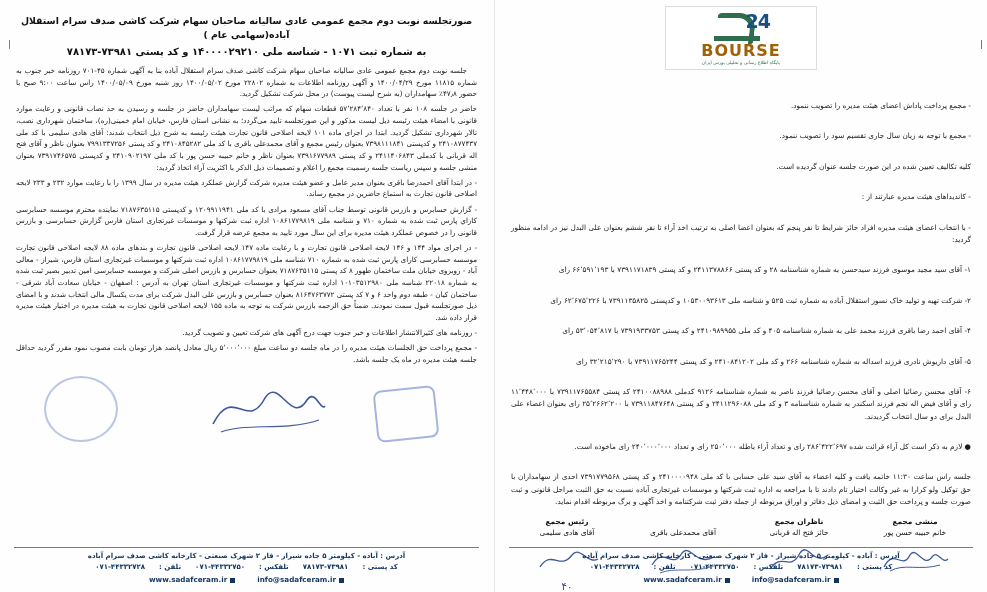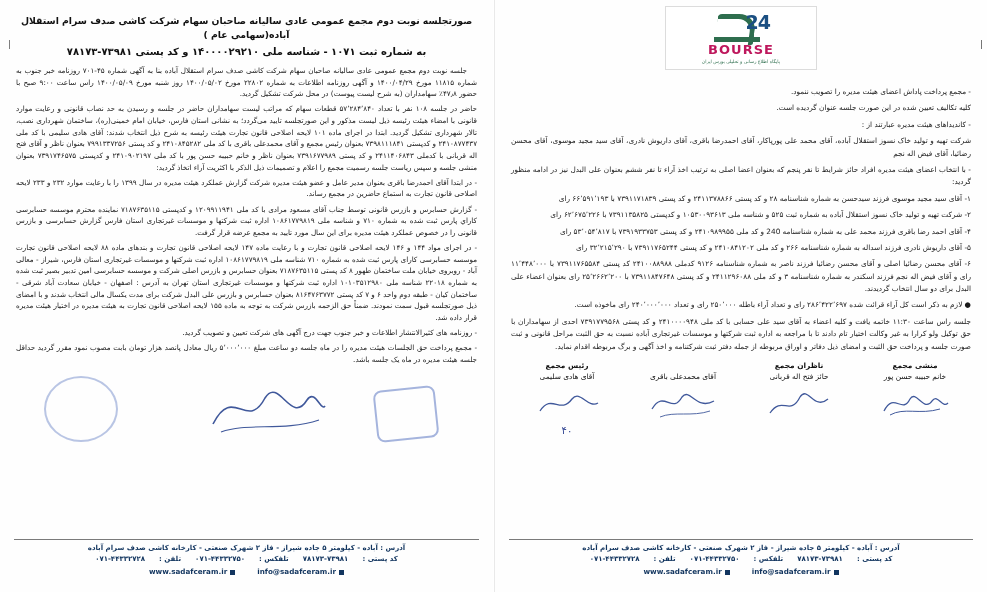--- a/index.html
+++ b/index.html
@@ -32,41 +32,41 @@
     border:5px solid #2e6e4e;border-radius:4px 18px 2px 2px;border-bottom:none;border-left:none;
     transform:skewX(-8deg);
   }
   .logo-mark .bar{
     position:absolute;left:0;bottom:0;width:46px;height:5px;background:#2e6e4e;
   }
   .logo-mark .num24{
     position:absolute;right:-2px;top:-1px;font-size:19px;font-weight:bold;color:#1b4f82;
     font-family:"DejaVu Sans",sans-serif;letter-spacing:-1px;
   }
-  .logo-text{font-size:13px;font-weight:bold;color:#be185d;letter-spacing:1px;line-height:1.1;margin-top:1px;}
+  .logo-text{font-size:16px;font-weight:bold;color:#a16207;letter-spacing:1px;line-height:1.1;margin-top:1px;}
   .logo-sub{font-size:4.6px;color:#2e6e4e;letter-spacing:.2px;margin-top:1px;}
 
   
   .title{
     text-align:center;font-size:9.3px;font-weight:bold;line-height:1.5;
     margin:4px 0 2px 0;color:#111;
   }
   .subtitle{
     text-align:center;font-size:10px;font-weight:bold;line-height:1.5;color:#111;margin-bottom:6px;
   }
 
   
   .para{
     font-size:7.2px;line-height:1.62;text-align:justify;color:#1a1a1a;
     margin:0 0 3.5px 0;
     text-justify:inter-word;
   }
   .para.indent{text-indent:10px;}
   .bullet{
-    font-size:7.3px;line-height:1.7;text-align:justify;color:#1a1a1a;margin:4px 0 4px 0;
+    font-size:7.3px;line-height:1.7;text-align:justify;color:#1a1a1a;margin:18px 0 4px 0;
   }
 
   
   .margin-mark{
     position:absolute;right:4px;top:40px;font-size:8px;color:#333;
   }
 
   
   .sign-row{
     display:flex;justify-content:space-between;align-items:flex-start;
@@ -77,21 +77,21 @@
   .sign-name{font-size:7.4px;color:#111;}
   .sign-space{height:42px;position:relative;}
   .scribble{
     position:absolute;left:50%;top:4px;transform:translateX(-50%);
     width:70px;height:36px;opacity:.85;
   }
   .num-note{font-size:10px;color:#2b3f8f;text-align:center;margin-top:2px;}
 
   
   .footer{
-    position:absolute;left:0;right:0;bottom:16px;padding:0 14px;box-sizing:border-box;
+    position:absolute;left:0;right:0;bottom:8px;padding:0 14px;box-sizing:border-box;
   }
   .footer .rule{height:1px;background:#7a7a7a;margin-bottom:3px;}
   .footer .line{
     font-size:7px;color:#12355f;text-align:center;line-height:1.55;font-weight:bold;
   }
   .footer .line2{display:flex;justify-content:center;gap:14px;}
   .footer .web{
     display:flex;justify-content:center;gap:22px;align-items:center;
     font-size:7.2px;color:#12355f;font-weight:bold;margin-top:2px;
   }
@@ -130,27 +130,27 @@
         </div>
         <div class="logo-text">BOURSE</div>
         <div class="logo-sub">پایگاه اطلاع رسانی و تحلیلی بورس ایران</div>
       </div>
 
       <div class="margin-mark">|</div>
 
       <div style="height:72px"></div>
 
       <div class="bullet">- مجمع پرداخت پاداش اعضای هیئت مدیره را تصویب ننمود.</div>
+      <div class="bullet">- مجمع با توجه به زیان سال جاری تقسیم سود را تصویب ننمود.</div>
       <div class="bullet">کلیه تکالیف تعیین شده در این صورت جلسه عنوان گردیده است.</div>
       <div class="bullet">- کاندیداهای هیئت مدیره عبارتند از :</div>
-      <div class="bullet">شرکت تهیه و تولید خاک نسوز استقلال آباده، آقای محمد علی پورپاکار، آقای احمدرضا باقری، آقای داریوش نادری، آقای سید مجید موسوی، آقای محسن رضائیا، آقای فیض اله نجم</div>
       <div class="bullet">- با انتخاب اعضای هیئت مدیره افراد حائز شرایط تا نفر پنجم که بعنوان اعضا اصلی به ترتیب اخذ آراء تا نفر ششم بعنوان علی البدل نیز در ادامه منظور گردید:</div>
       <div class="bullet">۱- آقای سید مجید موسوی فرزند سیدحسن به شماره شناسنامه ۲۸ و کد پستی ۲۴۱۱۳۷۸۸۶۶ و کد پستی ۷۳۹۱۱۷۱۸۳۹ با ۶۶٬۵۹۱٬۱۹۳ رای</div>
       <div class="bullet">۲- شرکت تهیه و تولید خاک نسوز استقلال آباده به شماره ثبت ۵۲۵ و شناسه ملی ۱۰۵۳۰۰۹۳۶۱۳ و کدپستی ۷۳۹۱۱۳۵۸۲۵ با ۶۲٬۶۷۵٬۲۲۶ رای</div>
-      <div class="bullet">۴- آقای احمد رضا باقری فرزند محمد علی به شماره شناسنامه 240 و کد ملی ۲۴۱۰۹۸۹۹۵۵ و کد پستی ۷۳۹۱۹۳۳۷۵۳ با ۵۳٬۰۵۴٬۸۱۷ رای</div>
+      <div class="bullet">۴- آقای احمد رضا باقری فرزند محمد علی به شماره شناسنامه ۴۰۵ و کد ملی ۲۴۱۰۹۸۹۹۵۵ و کد پستی ۷۳۹۱۹۳۳۷۵۳ با ۵۳٬۰۵۴٬۸۱۷ رای</div>
       <div class="bullet">۵- آقای داریوش نادری فرزند اسداله به شماره شناسنامه ۲۶۶ و کد ملی ۲۴۱۰۸۴۱۲۰۲ و کد پستی ۷۳۹۱۱۷۶۵۲۴۴ با ۳۲٬۲۱۵٬۲۹۰ رای</div>
       <div class="bullet">۶- آقای محسن رضائیا اصلی و آقای محسن رضائیا فرزند ناصر به شماره شناسنامه ۹۱۲۶ کدملی ۲۴۱۰۰۸۸۹۸۸ کد پستی ۷۳۹۱۱۷۶۵۵۸۴ با ۱۱٬۴۴۸٬۰۰۰ رای و آقای فیض اله نجم فرزند اسکندر به شماره شناسنامه ۳ و کد ملی ۲۴۱۱۲۹۶۰۸۸ و کد پستی ۷۳۹۱۱۸۴۷۶۴۸ با ۲۵٬۲۶۶۲٬۲۰۰ رای بعنوان اعضاء علی البدل برای دو سال انتخاب گردیدند.</div>
       <div class="bullet">● لازم به ذکر است کل آراء قرائت شده ۲۸۶٬۴۲۲٬۶۹۷ رای و تعداد آراء باطله ۲۵۰٬۰۰۰ رای و تعداد ۲۴۰٬۰۰۰٬۰۰۰ رای ماخوذه است.</div>
       <div class="bullet">جلسه راس ساعت ۱۱:۳۰ خاتمه یافت و کلیه اعضاء به آقای سید علی حسابی با کد ملی ۲۴۱۰۰۰۰۹۴۸ و کد پستی ۷۳۹۱۷۷۹۵۶۸ احدی از سهامداران با حق توکیل ولو کرارا به غیر وکالت اختیار تام دادند تا با مراجعه به اداره ثبت شرکتها و موسسات غیرتجاری آباده نسبت به حق الثبت مراحل قانونی و ثبت صورت جلسه و پرداخت حق الثبت و امضای ذیل دفاتر و اوراق مربوطه از جمله دفتر ثبت شرکتنامه و اخذ آگهی و برگ مربوطه اقدام نماید.</div>
 
       <div class="sign-row">
         <div class="sign-cell">
           <div class="sign-role">منشی مجمع</div>
           <div class="sign-name">خانم حبیبه حسن پور</div>
           <div class="sign-space">

